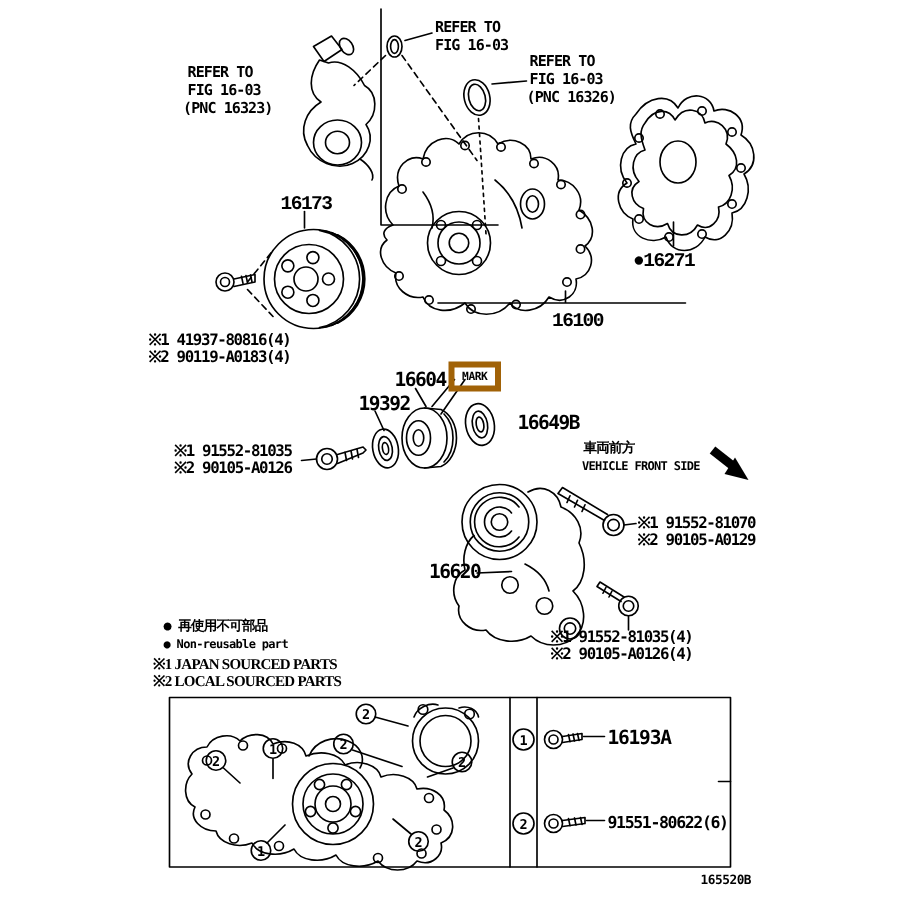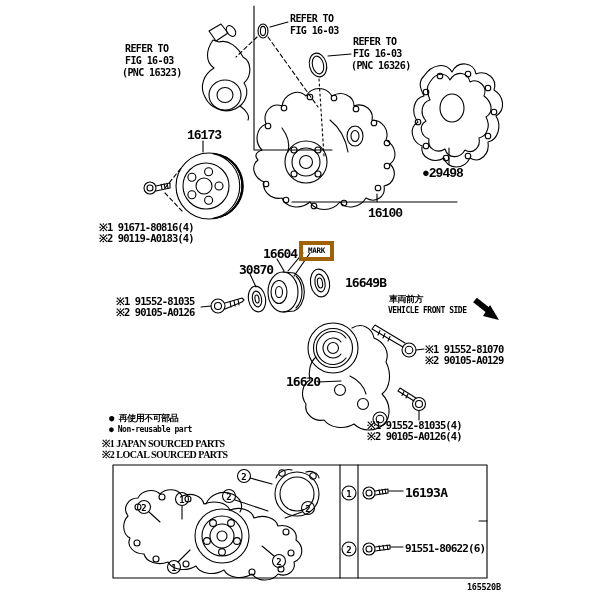--- a/index.html
+++ b/index.html
@@ -270,28 +270,28 @@
 
 <div class="lbl refer" style="left:290px;top:14px">REFER TO</div>
 <div class="lbl refer" style="left:290px;top:26px">FIG 16-03</div>
 
 <div class="lbl refer" style="left:353px;top:37px">REFER TO</div>
 <div class="lbl refer" style="left:353px;top:49px">FIG 16-03</div>
 <div class="lbl refer" style="left:351px;top:61px">(PNC 16326)</div>
 
 <div class="lbl big" style="left:187px;top:129px">16173</div>
 <div class="lbl big" style="left:368px;top:207px">16100</div>
-<div class="lbl big" style="left:422px;top:167px">●29498</div>
-
-<div class="lbl note" style="left:99px;top:222px">※1 91671-80816(4)</div>
+<div class="lbl big" style="left:422px;top:167px">●16271</div>
+
+<div class="lbl note" style="left:99px;top:222px">※1 41937-80816(4)</div>
 <div class="lbl note" style="left:99px;top:233px">※2 90119-A0183(4)</div>
 
 <div class="lbl mid" style="left:263px;top:247px">16604</div>
 <div class="markbox">MARK</div>
-<div class="lbl mid" style="left:239px;top:263px">30870</div>
+<div class="lbl mid" style="left:239px;top:263px">19392</div>
 <div class="lbl mid" style="left:345px;top:276px">16649B</div>
 <div class="lbl mid" style="left:286px;top:375px">16620</div>
 
 <div class="lbl note" style="left:116px;top:296px">※1 91552-81035</div>
 <div class="lbl note" style="left:116px;top:307px">※2 90105-A0126</div>
 
 <div class="lbl jp" style="left:389px;top:295px">車両前方</div>
 <div class="lbl tiny" style="left:388px;top:307px">VEHICLE FRONT SIDE</div>
 
 <div class="lbl note" style="left:425px;top:344px">※1 91552-81070</div>

